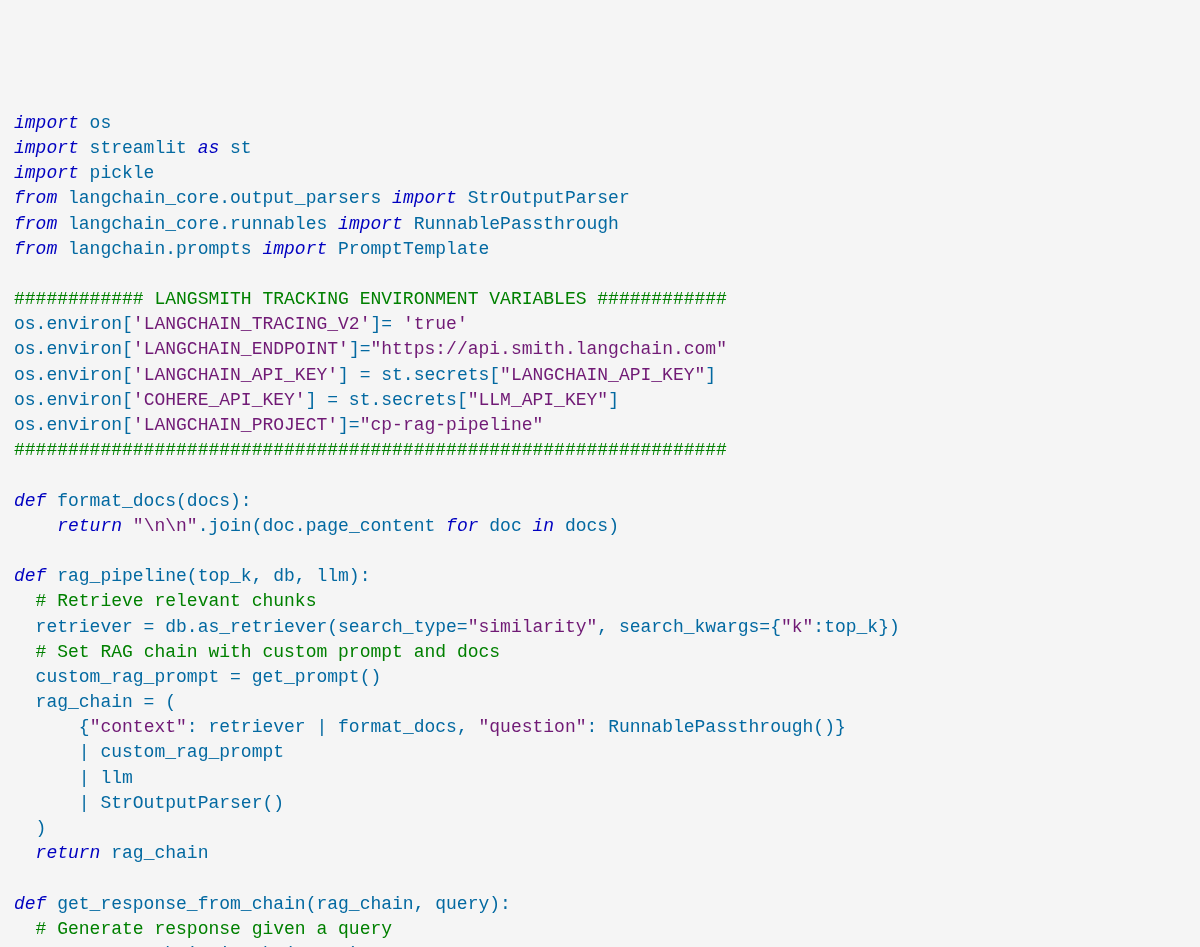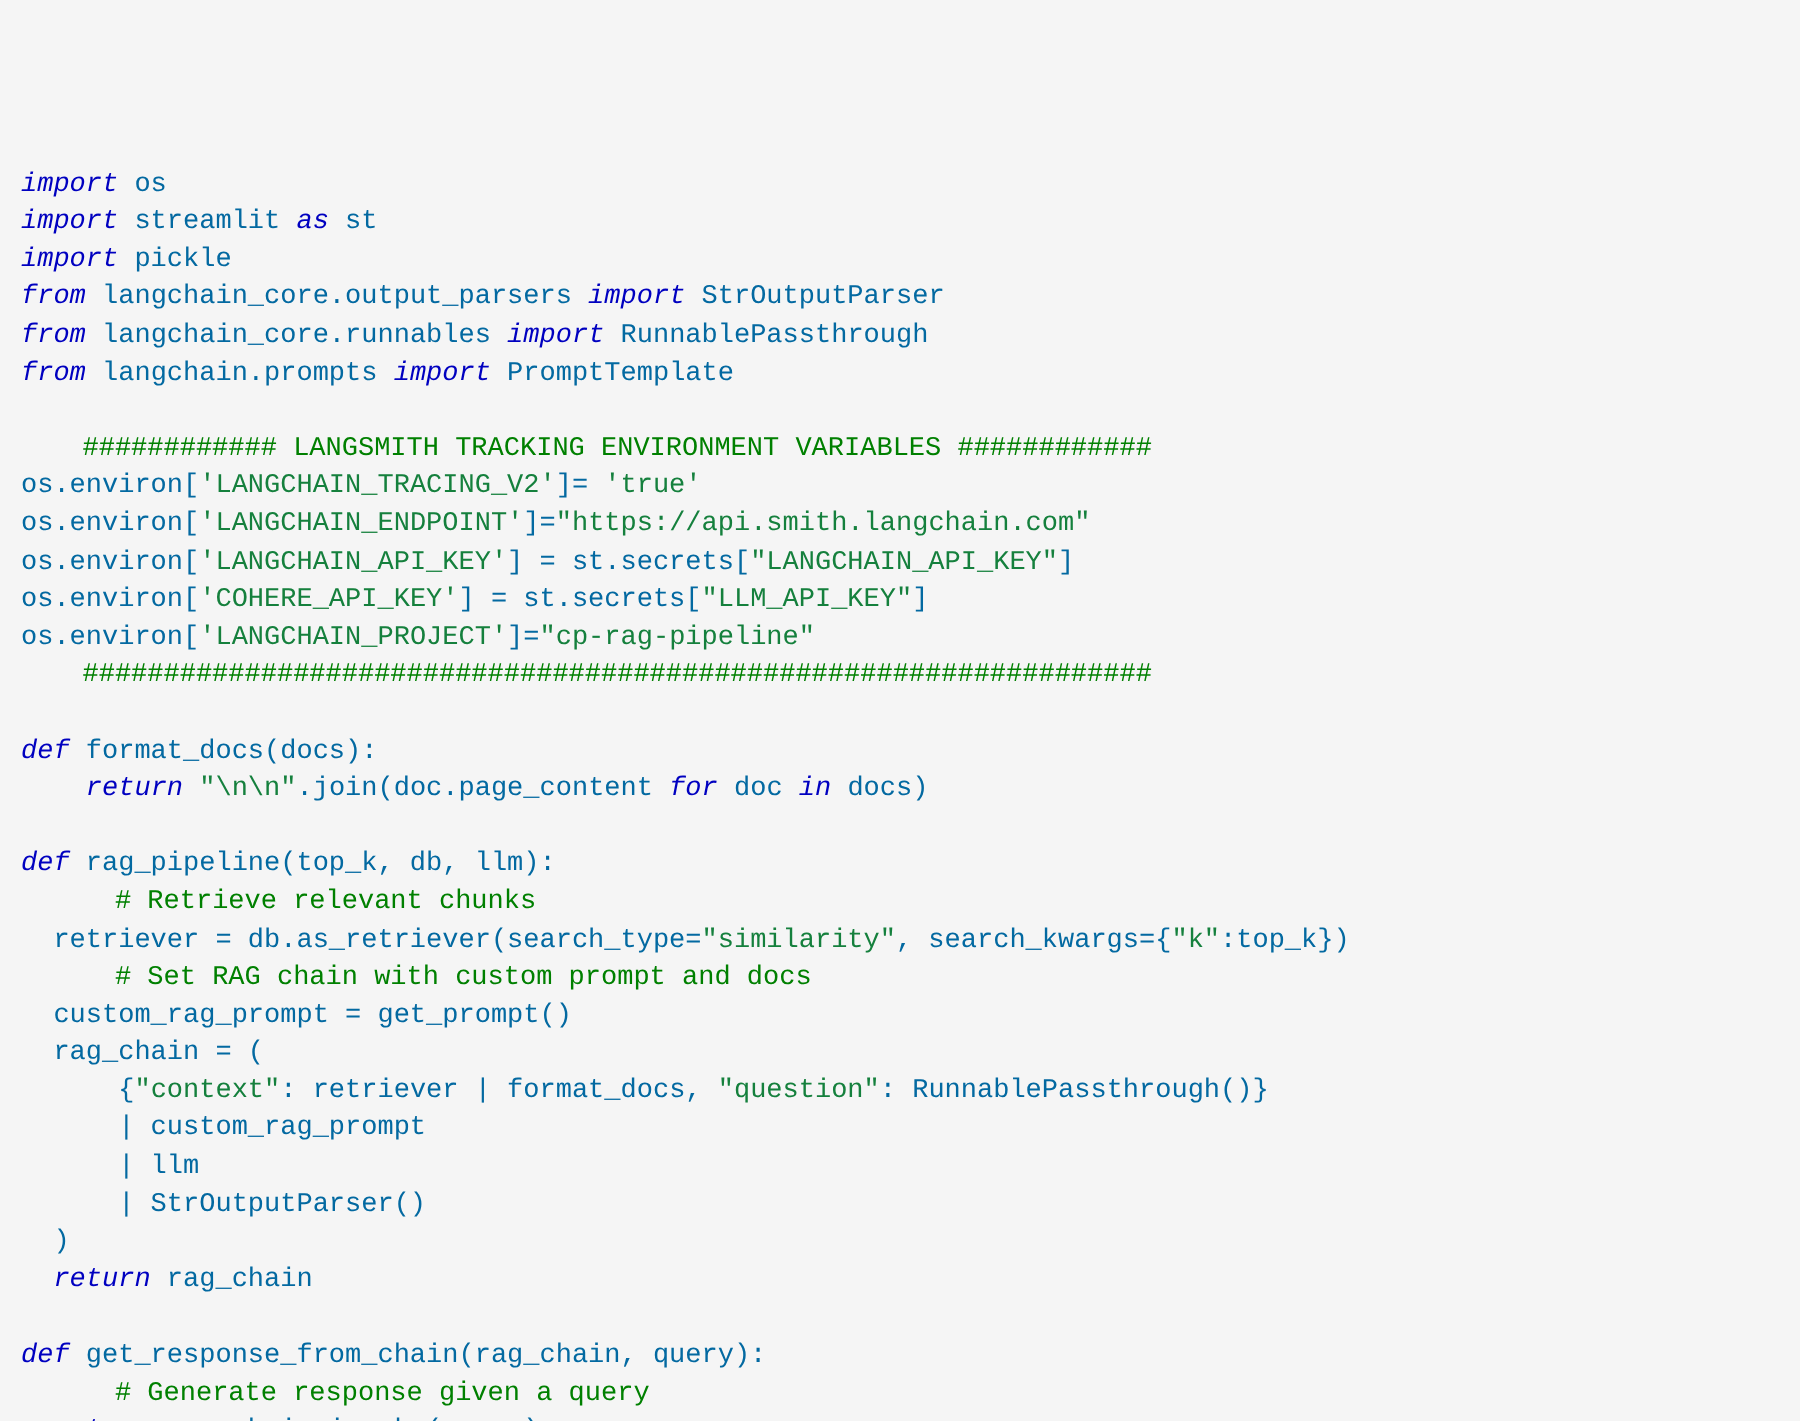--- a/index.html
+++ b/index.html
@@ -13,22 +13,22 @@
       font-size: 18px;
       line-height: 1.4;
       padding: 10px 4px 4px 14px;
       color: #000;
       white-space: pre;
     }
     .code-container {
       background: #f5f5f5;
     }
     .kw { color: #0000c0; font-style: italic; }
-    .str { color: #15803d; }
-    .com { color: #008000; margin-left: 41px; }
+    .str { color: #701a75; }
+    .com { color: #008000; }
     .txt { color: #0369a1; }
     .line { display: block; }
   </style>
 </head>
 <body>
 
 
 
 <div class="code-container" id="code-root"><span class="line"><span class="kw">import</span><span class="txt"> os</span></span><span class="line"><span class="kw">import</span><span class="txt"> streamlit </span><span class="kw">as</span><span class="txt"> st</span></span><span class="line"><span class="kw">import</span><span class="txt"> pickle</span></span><span class="line"><span class="kw">from</span><span class="txt"> langchain_core.output_parsers </span><span class="kw">import</span><span class="txt"> StrOutputParser</span></span><span class="line"><span class="kw">from</span><span class="txt"> langchain_core.runnables </span><span class="kw">import</span><span class="txt"> RunnablePassthrough</span></span><span class="line"><span class="kw">from</span><span class="txt"> langchain.prompts </span><span class="kw">import</span><span class="txt"> PromptTemplate</span></span><span class="line">&nbsp;</span><span class="line"><span class="com">############ LANGSMITH TRACKING ENVIRONMENT VARIABLES ############</span></span><span class="line"><span class="txt">os.environ[</span><span class="str">'LANGCHAIN_TRACING_V2'</span><span class="txt">]= </span><span class="str">'true'</span></span><span class="line"><span class="txt">os.environ[</span><span class="str">'LANGCHAIN_ENDPOINT'</span><span class="txt">]=</span><span class="str">"https://api.smith.langchain.com"</span></span><span class="line"><span class="txt">os.environ[</span><span class="str">'LANGCHAIN_API_KEY'</span><span class="txt">] = st.secrets[</span><span class="str">"LANGCHAIN_API_KEY"</span><span class="txt">]</span></span><span class="line"><span class="txt">os.environ[</span><span class="str">'COHERE_API_KEY'</span><span class="txt">] = st.secrets[</span><span class="str">"LLM_API_KEY"</span><span class="txt">]</span></span><span class="line"><span class="txt">os.environ[</span><span class="str">'LANGCHAIN_PROJECT'</span><span class="txt">]=</span><span class="str">"cp-rag-pipeline"</span></span><span class="line"><span class="com">##################################################################</span></span><span class="line">&nbsp;</span><span class="line"><span class="kw">def</span><span class="txt"> format_docs(docs):</span></span><span class="line"><span class="txt">    </span><span class="kw">return</span><span class="txt"> </span><span class="str">"\n\n"</span><span class="txt">.join(doc.page_content </span><span class="kw">for</span><span class="txt"> doc </span><span class="kw">in</span><span class="txt"> docs)</span></span><span class="line">&nbsp;</span><span class="line"><span class="kw">def</span><span class="txt"> rag_pipeline(top_k, db, llm):</span></span><span class="line"><span class="txt">  </span><span class="com"># Retrieve relevant chunks</span></span><span class="line"><span class="txt">  retriever = db.as_retriever(search_type=</span><span class="str">"similarity"</span><span class="txt">, search_kwargs={</span><span class="str">"k"</span><span class="txt">:top_k})</span></span><span class="line"><span class="txt">  </span><span class="com"># Set RAG chain with custom prompt and docs</span></span><span class="line"><span class="txt">  custom_rag_prompt = get_prompt()</span></span><span class="line"><span class="txt">  rag_chain = (</span></span><span class="line"><span class="txt">      {</span><span class="str">"context"</span><span class="txt">: retriever | format_docs, </span><span class="str">"question"</span><span class="txt">: RunnablePassthrough()}</span></span><span class="line"><span class="txt">      | custom_rag_prompt</span></span><span class="line"><span class="txt">      | llm</span></span><span class="line"><span class="txt">      | StrOutputParser()</span></span><span class="line"><span class="txt">  )</span></span><span class="line"><span class="txt">  </span><span class="kw">return</span><span class="txt"> rag_chain</span></span><span class="line">&nbsp;</span><span class="line"><span class="kw">def</span><span class="txt"> get_response_from_chain(rag_chain, query):</span></span><span class="line"><span class="txt">  </span><span class="com"># Generate response given a query</span></span><span class="line"><span class="txt">  </span><span class="kw">return</span><span class="txt"> rag_chain.invoke(query)</span></span></div>
 

